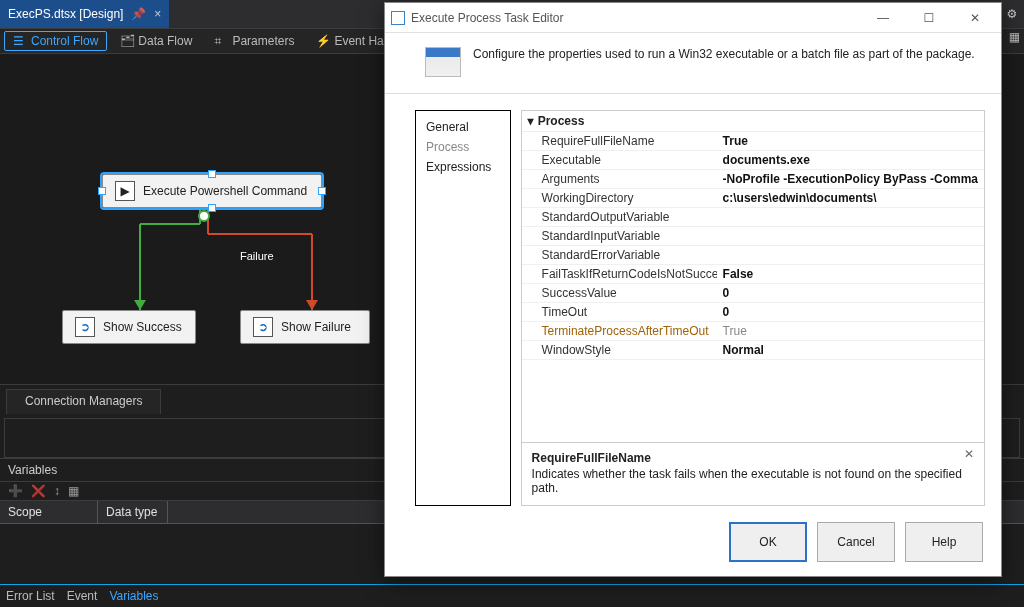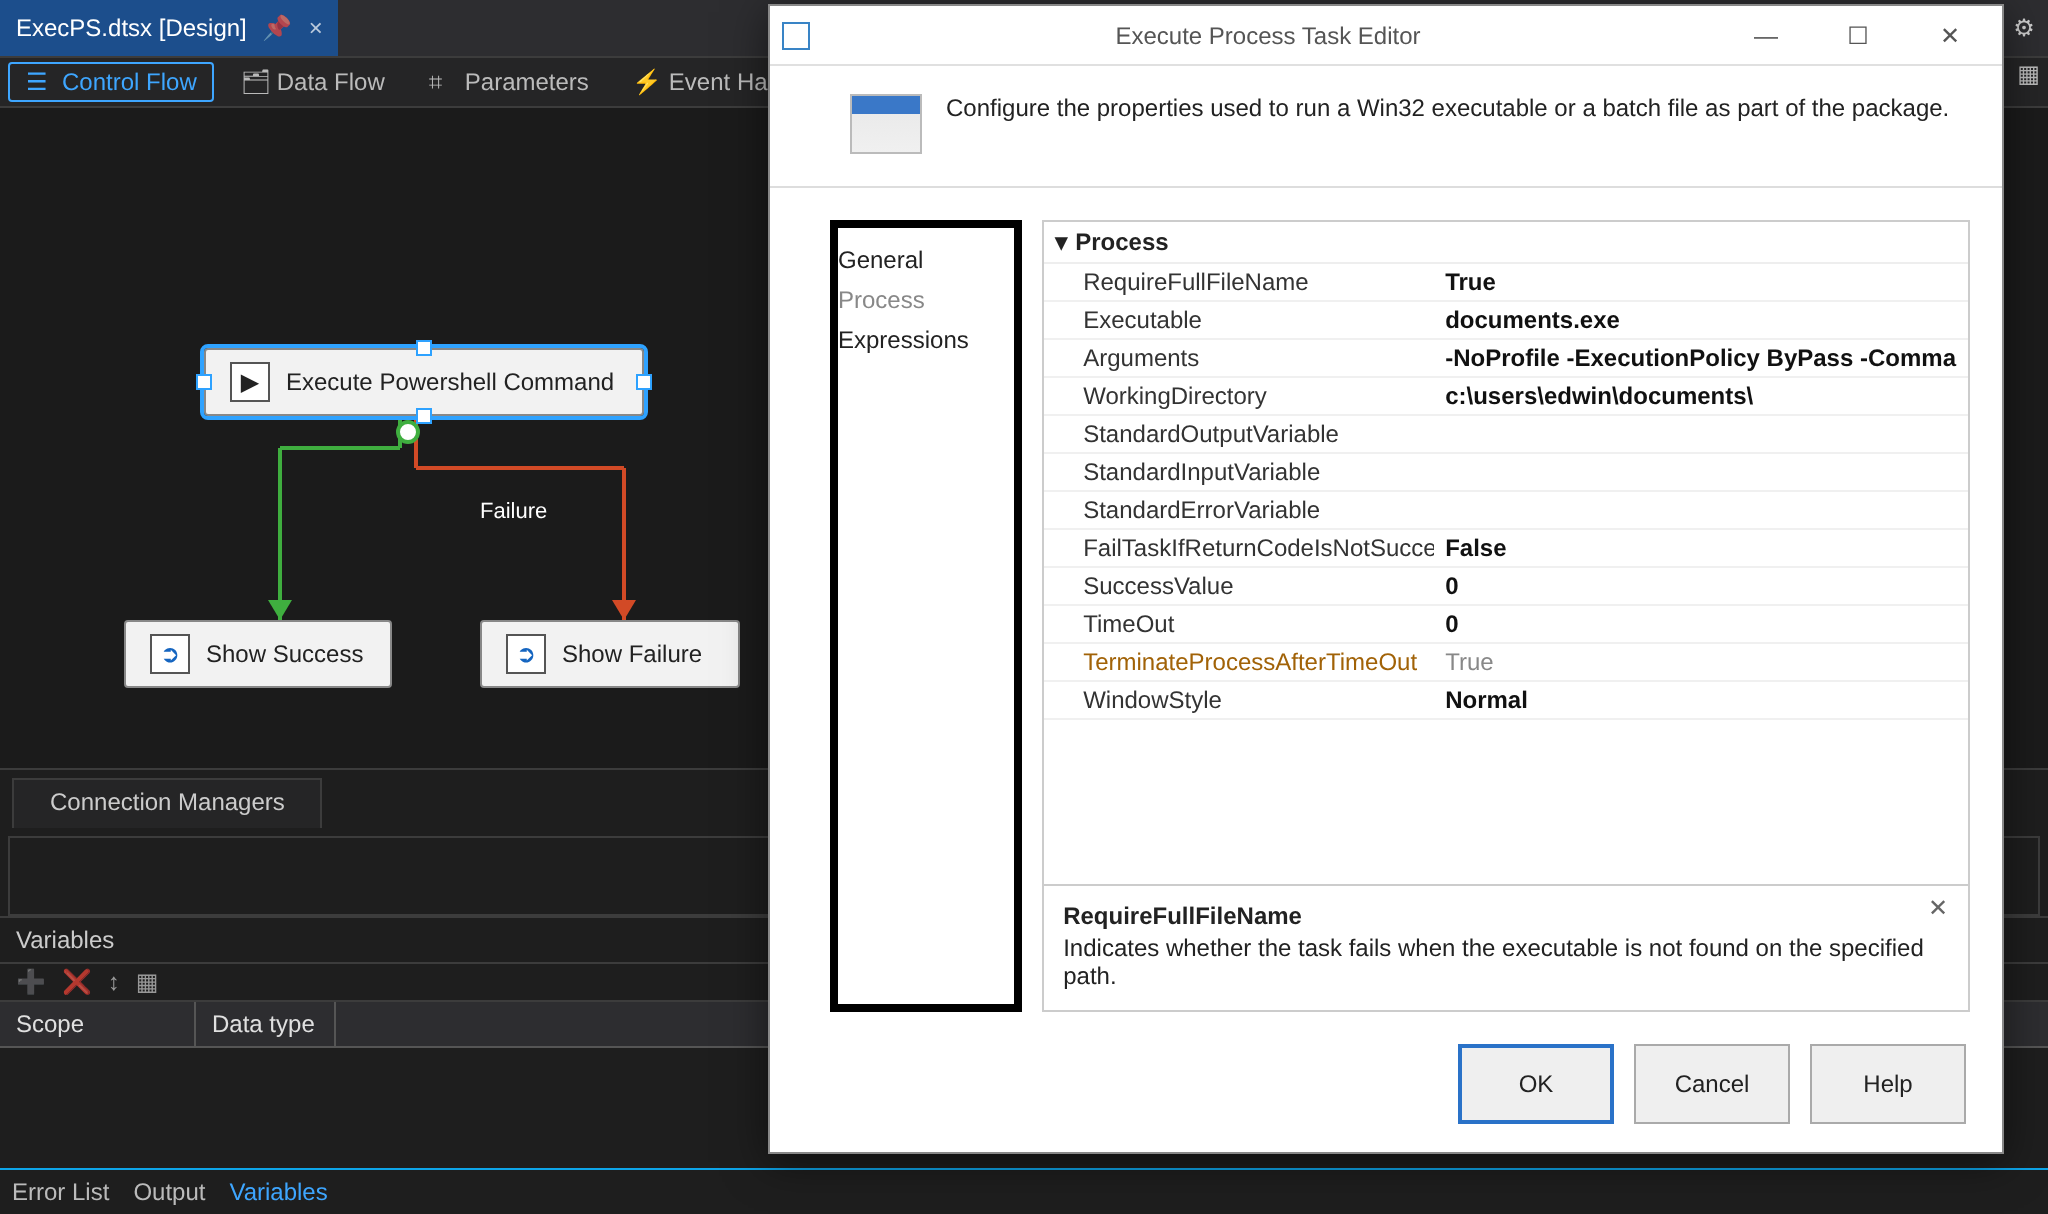--- a/index.html
+++ b/index.html
@@ -44,29 +44,29 @@
 .status-tabs span.active { color: #3ea6ff; }
 
 
 .right-top { position: absolute; top: 0; right: 0; width: 24px; height: 28px; background: #2d2d30; display: flex; align-items: center; justify-content: center; color: #ccc; cursor: pointer; }
 .right-icon { position: absolute; top: 30px; right: 4px; color: #bbb; cursor: pointer; }
 
 
 .dialog { position: absolute; left: 384px; top: 2px; width: 618px; height: 575px; background: #fff; border: 1px solid #888; box-shadow: 0 4px 20px rgba(0,0,0,0.5); display: flex; flex-direction: column; color: #222; }
 .dlg-title { height: 30px; display: flex; align-items: center; padding: 0 6px; gap: 6px; border-bottom: 1px solid #e0e0e0; }
 .dlg-title-ico { width: 14px; height: 14px; background: #fff; border: 1px solid #3984c6; display: inline-block; }
-.dlg-title-text { flex: 1; color: #555; text-align: center; }
+.dlg-title-text { flex: 1; color: #555; }
 .dlg-ctrl { width: 40px; height: 28px; display: flex; align-items: center; justify-content: center; cursor: pointer; color: #555; }
 
 .dlg-desc { display: flex; gap: 12px; padding: 14px 20px 16px 40px; border-bottom: 1px solid #ddd; }
 .dlg-desc-ico { width: 36px; height: 30px; background: linear-gradient(#e8e8e8,#f0f0f0); border: 1px solid #bbb; flex: none; position: relative; }
 .dlg-desc-ico::before { content: ""; position: absolute; top: 0; left: 0; right: 0; height: 9px; background: #3a78c8; }
 
 .dlg-body { flex: 1; display: flex; padding: 16px 16px 8px 30px; gap: 0; }
-.nav-panel { width: 150px; border: 4px solid #000000; padding: 6px 0; }
+.nav-panel { width: 150px; border: 1px solid #000000; padding: 6px 10px; }
 .nav-item { padding: 3px 0; color: #222; cursor: pointer; }
 .nav-item.active { color: #888; }
 
 .prop-panel { flex: 1; border: 1px solid #ccc; margin-left: 10px; display: flex; flex-direction: column; }
 .prop-grid { flex: 1; overflow: hidden; }
 .prop-cat { display: flex; align-items: center; padding: 3px 6px; font-weight: 700; gap: 4px; cursor: pointer; border-bottom: 1px solid #eee; }
 .prop-row { display: flex; border-bottom: 1px solid #f0f0f0; }
 .prop-name { width: 195px; padding: 2px 6px 2px 20px; color: #333; overflow: hidden; white-space: nowrap; }
 .prop-name.disabled { color: #a16207; }
 .prop-val { flex: 1; padding: 2px 6px; font-weight: 700; color: #111; overflow: hidden; white-space: nowrap; }
@@ -175,21 +175,21 @@
   </div>
   <div class="var-grid-header">
     <div style="width:98px">Scope</div>
     <div style="width:70px">Data type</div>
   </div>
   <div style="height:40px"></div>
 </div>
 
 <div class="status-tabs">
   <span>Error List</span>
-  <span>Output</span>
+  <span>Event</span>
   <span class="active">Variables</span>
 </div>
 
 <div class="dialog">
   <div class="dlg-title">
     <span class="dlg-title-ico"></span>
     <span class="dlg-title-text">Execute Process Task Editor</span>
     <div class="dlg-ctrl">—</div>
     <div class="dlg-ctrl">☐</div>
     <div class="dlg-ctrl">✕</div>

